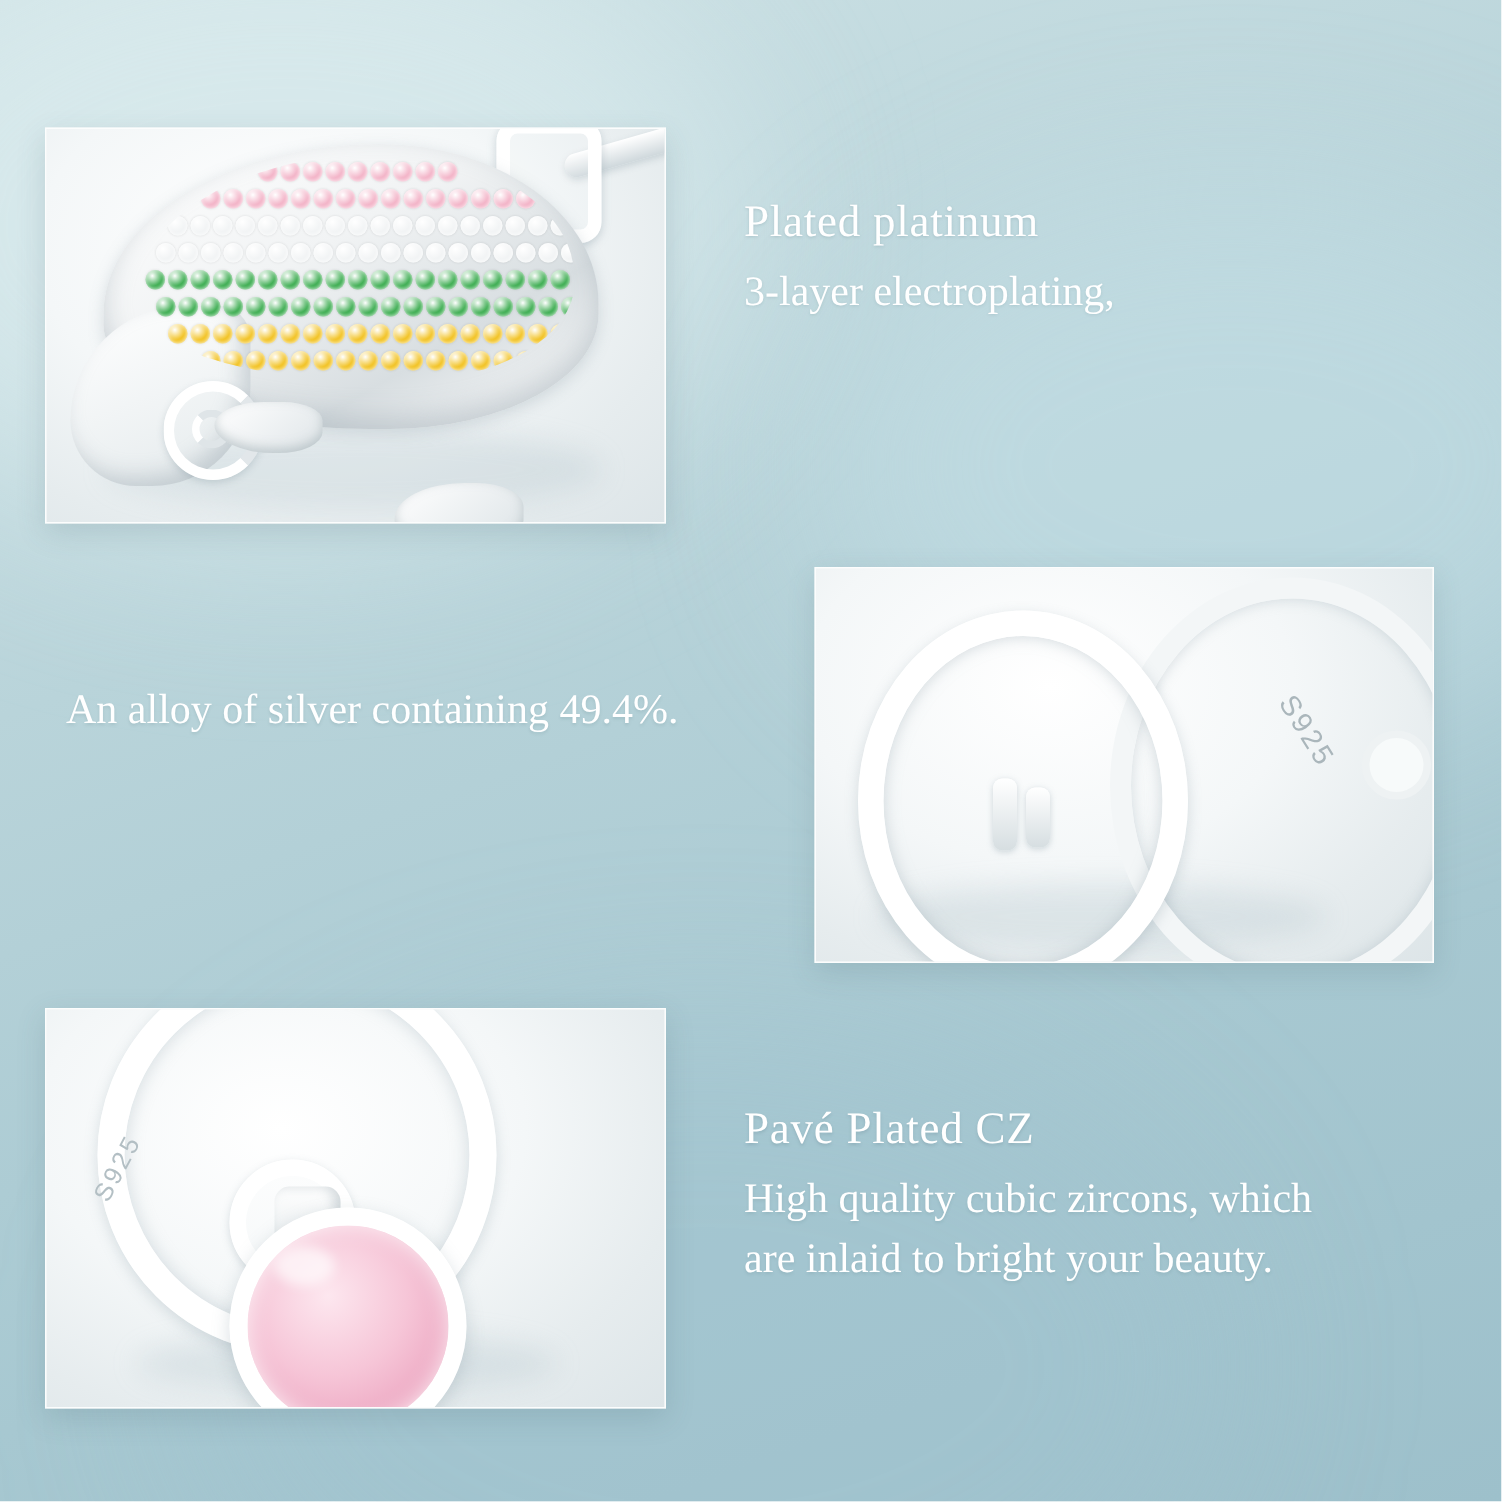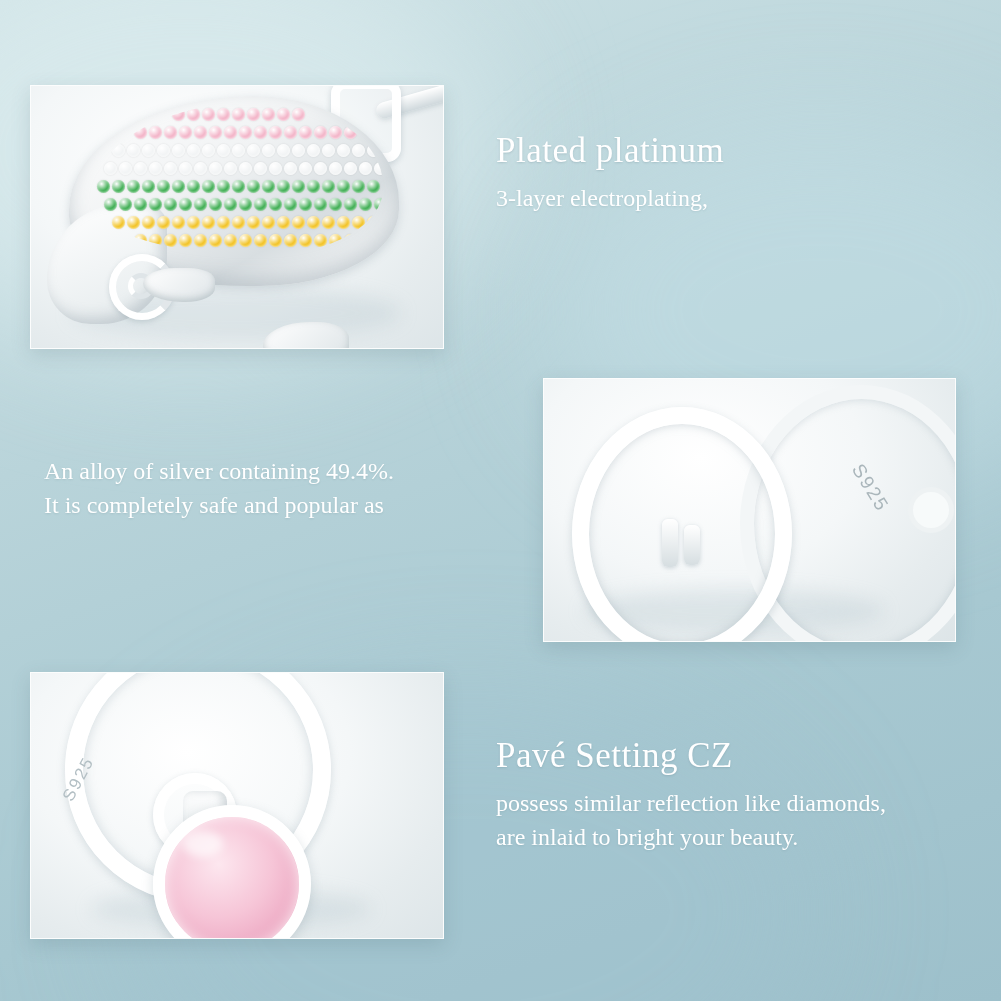--- a/index.html
+++ b/index.html
@@ -38,30 +38,30 @@
   .photo .inner {
     position: absolute;
     inset: 0;
     background: radial-gradient(ellipse at 38% 30%, #ffffff 0%, #f4f7f8 45%, #e6ecee 75%, #dde5e8 100%);
   }
 
   .txtblock { position: absolute; }
   .heading {
     font-family: "Liberation Serif", serif;
     color: #ffffff;
-    font-size: 35px;
+    font-size: 30px;
     line-height: 1.18;
     letter-spacing: 0.5px;
     text-shadow: 0 1px 2px rgba(90,120,130,0.25);
     white-space: nowrap;
   }
   .body {
     font-family: "Liberation Serif", serif;
     color: #ffffff;
-    font-size: 24px;
+    font-size: 28px;
     line-height: 1.42;
     text-shadow: 0 1px 2px rgba(90,120,130,0.18);
     margin-top: 10px;
   }
   .body div { white-space: nowrap; }
 
   
   .p1 { left: 30px; top: 85px; width: 412px; height: 262px; }
   .charm-body {
     position: absolute;
@@ -406,36 +406,35 @@
       <div class="clasp"></div>
       <div class="clasp clasp2"></div>
       <div class="hinge"></div>
       <div class="stamp">S925</div>
     </div>
   </div>
 
   <div class="txtblock t2">
     <div class="body">
       <div>An alloy of silver containing 49.4%.</div>
-      <div>It is completely safe and popular as</div>
     </div>
   </div>
 
   <div class="photo p3">
     <div class="inner">
       <div class="shadow-soft" style="left:60px;top:215px;width:280px;height:42px;"></div>
       <div class="hoop3"></div>
       <div class="stamp3">S925</div>
       <div class="loop3"></div>
       <div class="bail3"></div>
       <div class="bezel3"></div>
     </div>
   </div>
 
   <div class="txtblock t3">
-    <div class="heading">Pavé Setting CZ</div>
+    <div class="heading">Pavé Plated CZ</div>
     <div class="body">
-      <div>possess similar reflection like diamonds,</div>
+      <div>High quality cubic zircons, which</div>
       <div>are inlaid to bright your beauty.</div>
     </div>
   </div>
 
 </div>
 
 </body></html>

